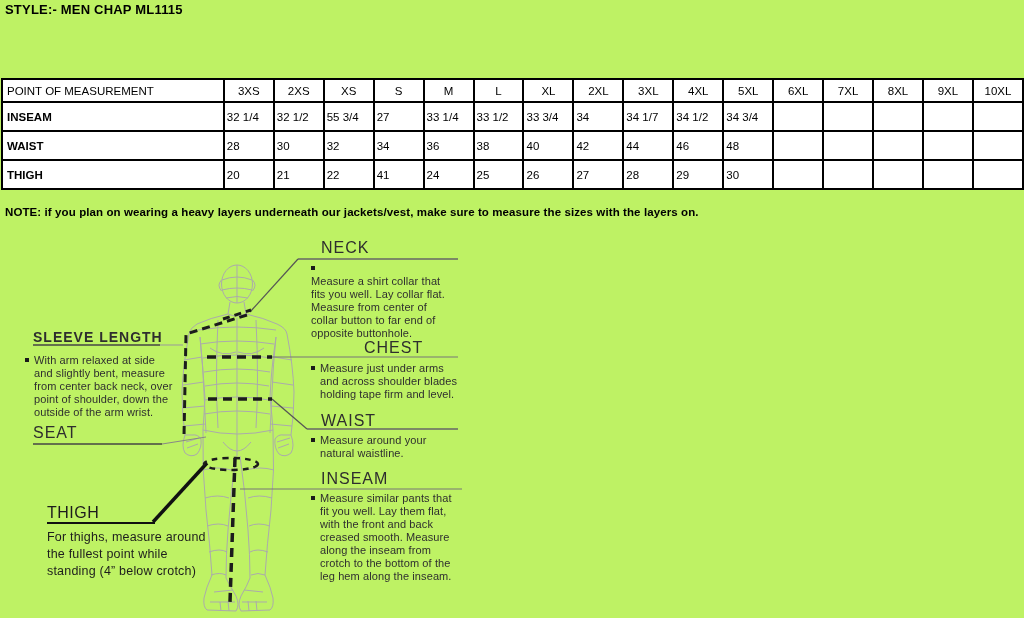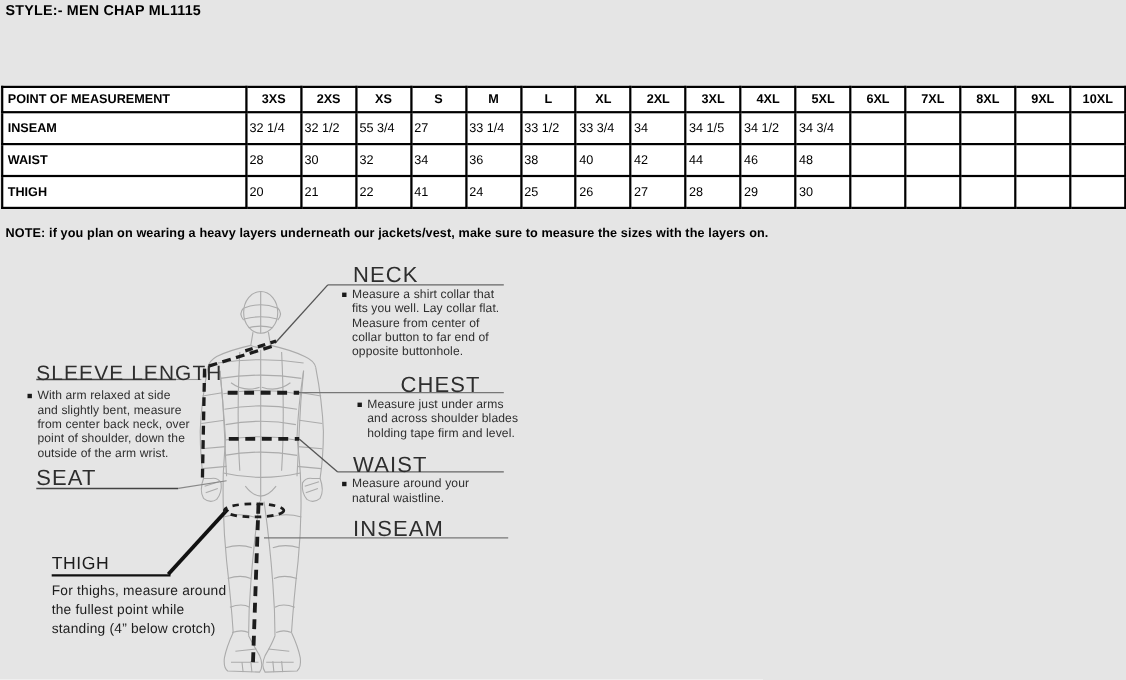--- a/index.html
+++ b/index.html
@@ -1,45 +1,45 @@
 <!DOCTYPE html>
 <html><head>
 <meta charset="utf-8">
 <style>
   html,body{margin:0;padding:0;background:#fff;}
-  .sheet{position:relative;width:1024px;height:618px;background:#e5e5e5;overflow:hidden;
+  .sheet{position:relative;width:1024px;height:618px;background:#bef264;overflow:hidden;
          font-family:"Liberation Sans",sans-serif;color:#000;}
   .title{position:absolute;left:5px;top:2px;font-size:13px;font-weight:bold;letter-spacing:.2px;}
 
   
   table.size-table{position:absolute;left:1px;top:78px;border-collapse:collapse;table-layout:fixed;}
   table.size-table col{width:50px;} table.size-table col.c0{width:222px;}
   table.size-table th,table.size-table td{border:2px solid #000;padding:0;overflow:hidden;
       font-size:11.5px;white-space:nowrap;background:#fff;}
-  table.size-table th{height:21px;font-weight:bold;text-align:center;}
+  table.size-table th{height:21px;font-weight:normal;text-align:center;}
   table.size-table th.c0{text-align:left;padding-left:4px;}
   table.size-table td{height:27px;text-align:left;padding-left:2px;font-weight:normal;vertical-align:middle;}
   table.size-table td.c0{font-weight:bold;padding-left:4px;}
 
   .note{position:absolute;left:5px;top:206px;font-size:11.5px;font-weight:bold;letter-spacing:.1px;}
 
   
   .diagram{position:absolute;left:0;top:230px;width:512px;height:388px;}
   .diagram svg{position:absolute;left:0;top:0;}
 
   .lbl-h{position:absolute;color:#2e2e2e;letter-spacing:1px;font-weight:400;white-space:nowrap;}
-  .h14{font-size:20px;} .h15{font-size:19px;} .h16{font-size:16px;letter-spacing:.5px;color:#1c1c1c;}
+  .h14{font-size:16px;} .h15{font-size:14px;font-weight:bold;} .h16{font-size:16px;letter-spacing:.5px;color:#1c1c1c;}
   .lbl-b{position:absolute;display:flex;align-items:flex-start;gap:5px;}
   .lbl-b .txt{font-size:11px;line-height:13px;color:#2f2f2f;white-space:pre-line;letter-spacing:.1px;}
   .sq{flex:none;width:4px;height:4px;background:#1a1a1a;margin-top:4px;}
   .thigh-b .txt{font-size:12.5px;line-height:17px;color:#1d1d1d;letter-spacing:.2px;}
 
   
-  .neck-h  {left:321px;top:239px;} .neck-b  {left:311px;top:262px;width:160px;}
-  .chest-h {left:333px;top:339px;margin-left:31px;} .chest-b {left:311px;top:362px;width:160px;justify-content:flex-end;}
+  .neck-h  {left:321px;top:239px;} .neck-b  {left:311px;top:262px;width:160px;flex-direction:column;}
+  .chest-h {left:333px;top:339px;margin-left:31px;} .chest-b {left:311px;top:362px;width:160px;}
   .waist-h {left:321px;top:412px;} .waist-b {left:311px;top:434px;width:160px;}
   .inseam-h{left:321px;top:470px;} .inseam-b{left:311px;top:492px;width:160px;}
   .sleeve-h{left:33px; top:329px;} .sleeve-b{left:25px; top:354px;width:175px;}
   .seat-h  {left:33px; top:424px;} .seat-b  {left:25px; top:449px;width:160px;}
   .thigh-h {left:47px; top:504px;} .thigh-b {left:47px; top:529px;width:185px;}
 </style>
 </head>
 <body>
 
 <div class="sheet">
@@ -91,21 +91,21 @@
       <tr>
         <td class="c0">INSEAM</td>
         <td>32 1/4</td>
         <td>32 1/2</td>
         <td>55 3/4</td>
         <td>27</td>
         <td>33 1/4</td>
         <td>33 1/2</td>
         <td>33 3/4</td>
         <td>34</td>
-        <td>34 1/5</td>
+        <td>34 1/7</td>
         <td>34 1/2</td>
         <td>34 3/4</td>
         <td></td>
         <td></td>
         <td></td>
         <td></td>
         <td></td>
       </tr>
       <tr>
         <td class="c0">WAIST</td>
@@ -246,20 +246,30 @@
   </div>
 
   <div class="lbl-h h14 waist-h">WAIST</div>
   <div class="lbl-b waist-b">
     <span class="sq"></span>
     <div class="txt">Measure around your
 natural waistline.</div>
   </div>
 
   <div class="lbl-h h14 inseam-h">INSEAM</div>
+  <div class="lbl-b inseam-b">
+    <span class="sq"></span>
+    <div class="txt">Measure similar pants that
+fit you well. Lay them flat,
+with the front and back
+creased smooth. Measure
+along the inseam from
+crotch to the bottom of the
+leg hem along the inseam.</div>
+  </div>
 
   <div class="lbl-h h15 sleeve-h">SLEEVE LENGTH</div>
   <div class="lbl-b sleeve-b">
     <span class="sq"></span>
     <div class="txt">With arm relaxed at side
 and slightly bent, measure
 from center back neck, over
 point of shoulder, down the
 outside of the arm wrist.</div>
   </div>

